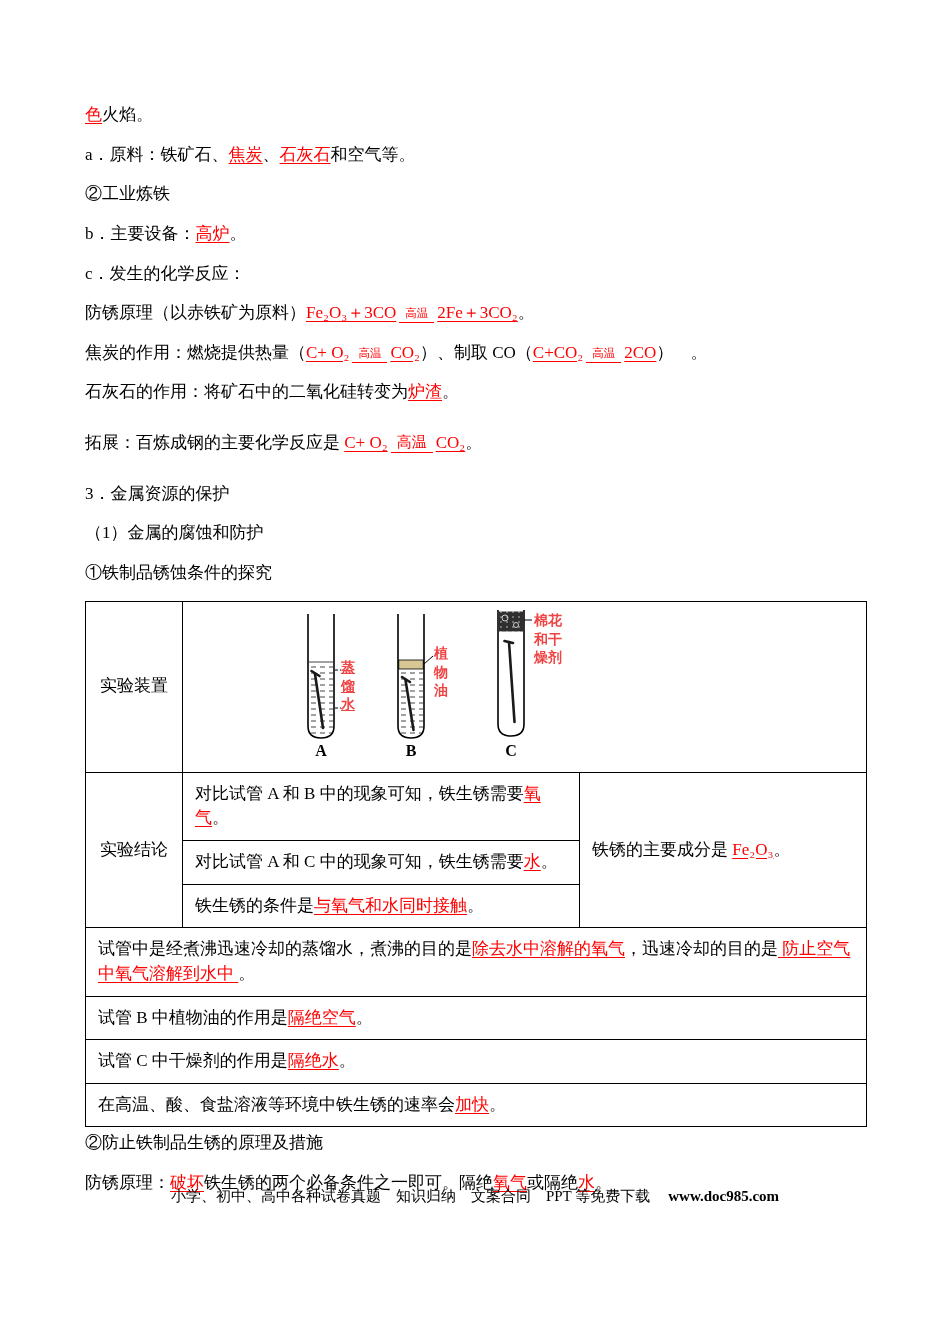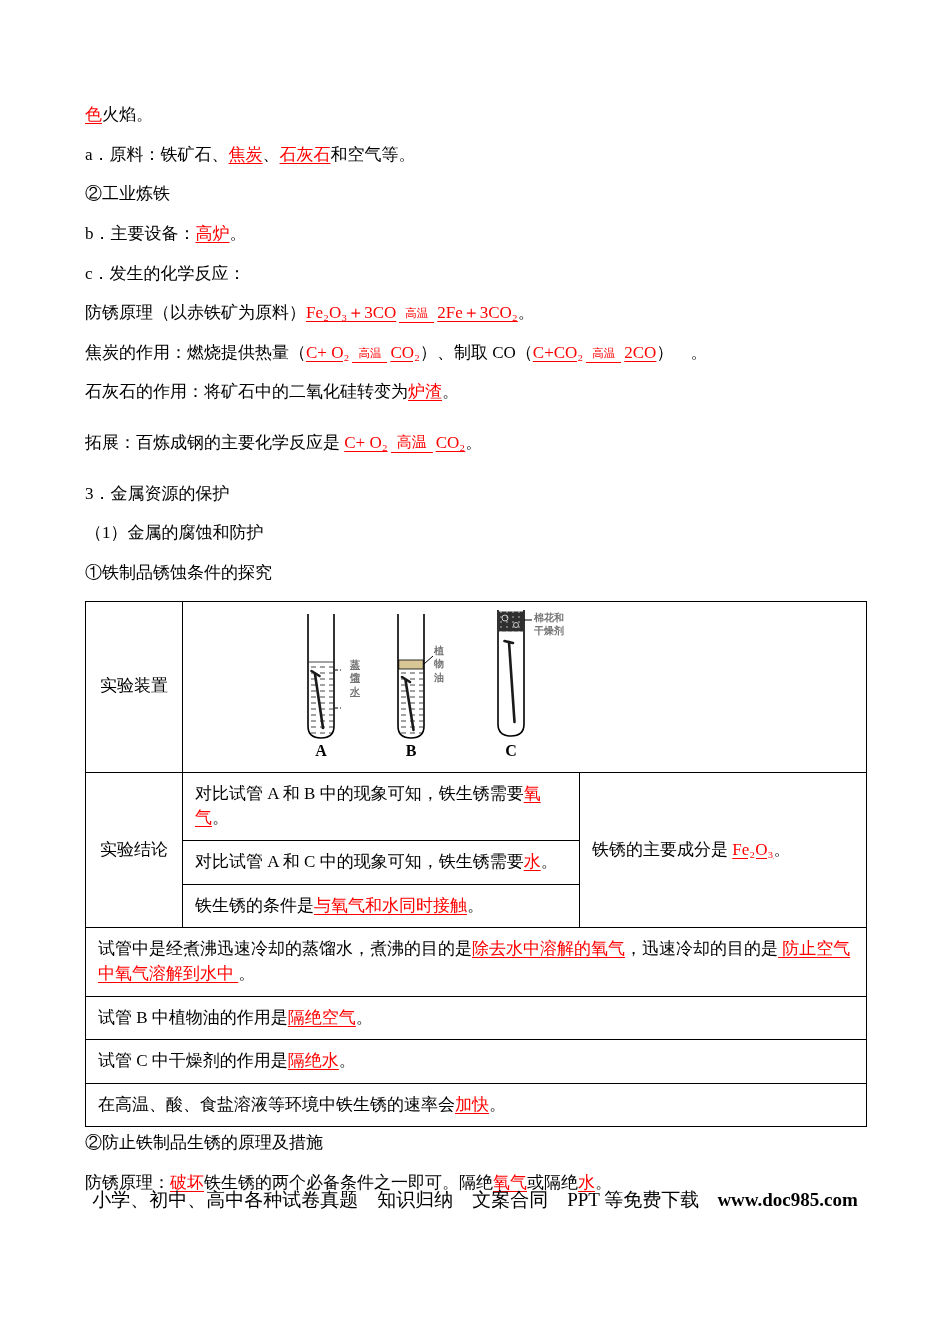--- a/index.html
+++ b/index.html
@@ -26,23 +26,23 @@
           border-right:1px solid #000;text-align:center;}
   .tcontent{flex:1;min-width:0;}
   .sub{padding:9px 12px;}
   .sub + .sub{border-top:1px solid #000;}
   .tright{flex:0 0 262px;border-left:1px solid #000;display:flex;align-items:center;padding:0 12px;text-align:center;}
   
   .device-cell{padding:8px 0 6px 0;}
   .diagram{position:relative;width:480px;height:156px;margin-left:100px;}
   .diagram svg{position:absolute;left:0;top:0;}
   .dlabel{position:absolute;font-family:"Liberation Sans","DejaVu Sans",sans-serif;
-          font-weight:700;font-size:10px;line-height:1.35;word-break:break-all;color:#737373;}
+          font-weight:700;font-size:14px;line-height:1.35;word-break:break-all;color:#ef4444;}
   
-  .footer{position:absolute;top:1186px;left:0;width:950px;text-align:center;font-size:19px;}
+  .footer{position:absolute;top:1186px;left:0;width:950px;text-align:center;font-size:15px;}
   .site{font-weight:bold;margin-left:18px;}
 </style>
 </head>
 <body>
 
 <div class="content">
 
   <p class="para"><span class="ru">色</span><span>火焰。</span></p>
 
   <p class="para"><span>a．原料：铁矿石、</span><span class="ru">焦炭</span><span>、</span><span class="ru">石灰石</span><span>和空气等。</span></p>
@@ -109,21 +109,21 @@
               <path d="M226 32 L231.5 112" stroke="#1a1a1a" stroke-width="2.6" stroke-linecap="round"></path>
               <path d="M221.5 31 L230 33" stroke="#1a1a1a" stroke-width="2.6" stroke-linecap="round"></path>
               <path d="M241 10 H249" stroke="#000" stroke-width="1"></path>
             </g>
 
             <text x="38" y="146" text-anchor="middle" font-family="Liberation Serif, DejaVu Serif, serif" font-size="16" font-weight="bold">A</text>
             <text x="128" y="146" text-anchor="middle" font-family="Liberation Serif, DejaVu Serif, serif" font-size="16" font-weight="bold">B</text>
             <text x="228" y="146" text-anchor="middle" font-family="Liberation Serif, DejaVu Serif, serif" font-size="16" font-weight="bold">C</text>
           </svg>
 
-          <div class="dlabel" style="left:67px;top:48px;width:16px;text-decoration:underline;">蒸馏水</div>
+          <div class="dlabel" style="left:58px;top:48px;width:16px;text-decoration:underline;">蒸馏水</div>
           <div class="dlabel" style="left:151px;top:34px;width:16px;">植物油</div>
           <div class="dlabel" style="left:251px;top:1px;width:31px;">棉花和干燥剂</div>
         </div>
       </div>
     </div>
 
 
     <div class="trow">
       <div class="tlabel">实验结论</div>
       <div class="tcontent">

